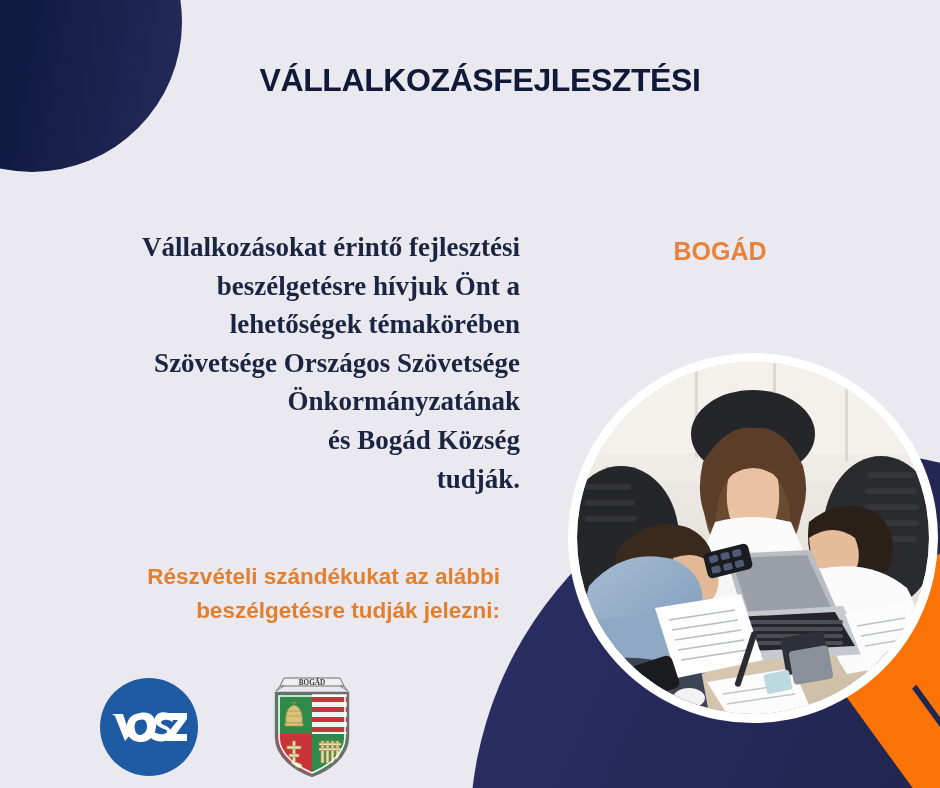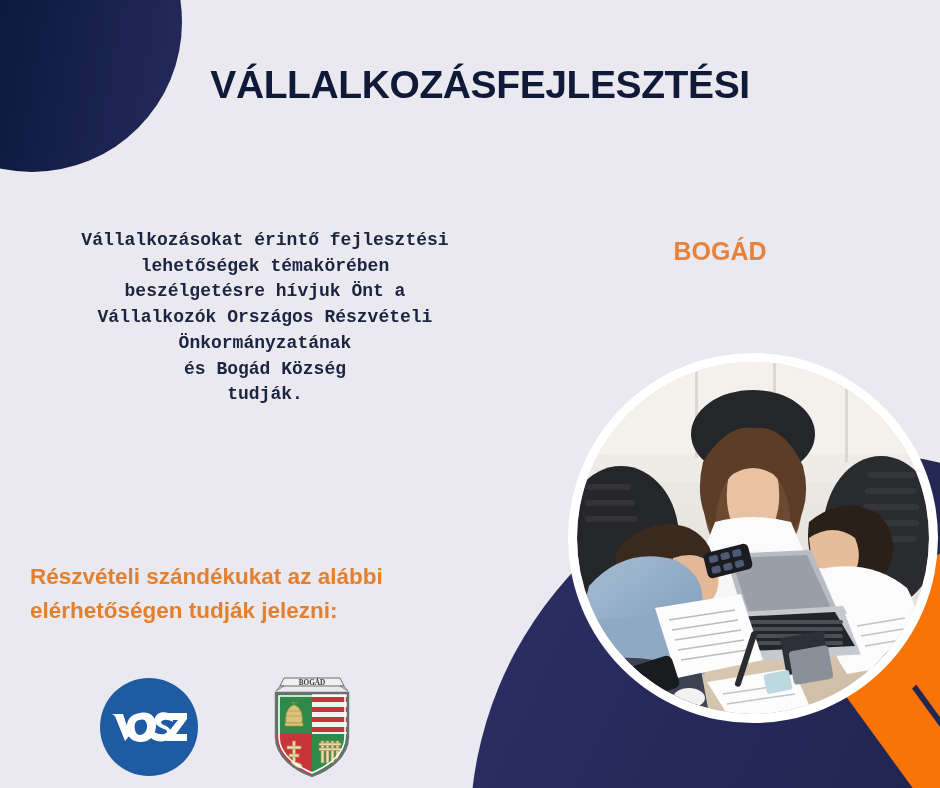--- a/index.html
+++ b/index.html
@@ -107,38 +107,38 @@
   
   .title {
     position: absolute;
     left: 150px;
     top: 60px;
     width: 660px;
     z-index: 5;
     text-align: center;
     color: #101a38;
     font-weight: 800;
-    font-size: 39px;
+    font-size: 32px;
     line-height: 1.28;
     letter-spacing: -0.4px;
     font-family: "Liberation Sans", sans-serif;
   }
 
   .body-text {
     position: absolute;
     left: 10px;
     top: 228px;
     width: 510px;
     z-index: 5;
-    text-align: center;
+    text-align: right;
     color: #1b2440;
     font-weight: 700;
-    font-size: 18px;
+    font-size: 27px;
     line-height: 1.43;
-    font-family: Liberation Mono, monospace;
+    font-family: Liberation Serif, serif;
   }
 
   .event-info {
     position: absolute;
     left: 505px;
     top: 234px;
     width: 430px;
     z-index: 5;
     text-align: center;
     color: #e8823a;
@@ -147,21 +147,21 @@
     line-height: 1.40;
     font-family: "Liberation Sans", sans-serif;
   }
 
   .contact {
     position: absolute;
     left: 30px;
     top: 560px;
     width: 470px;
     z-index: 5;
-    text-align: left;
+    text-align: right;
     color: #e2802f;
     font-weight: 700;
     font-size: 22.5px;
     line-height: 1.52;
     font-family: "Liberation Sans", sans-serif;
   }
 
   
   .logos {
     position: absolute;
@@ -323,35 +323,35 @@
 
   <div class="orange-bar orange-bar-long"></div>
   <div class="orange-bar orange-bar-short"></div>
 
   <div class="title">
     <div>VÁLLALKOZÁSFEJLESZTÉSI</div>
   </div>
 
   <div class="body-text">
     <div>Vállalkozásokat érintő fejlesztési</div>
+    <div>beszélgetésre hívjuk Önt a</div>
     <div>lehetőségek témakörében</div>
-    <div>beszélgetésre hívjuk Önt a</div>
-    <div>Vállalkozók Országos Részvételi</div>
+    <div>Szövetsége Országos Szövetsége</div>
     <div>Önkormányzatának</div>
     <div>és Bogád Község</div>
     <div>tudják.</div>
   </div>
 
   <div class="event-info">
     <div>BOGÁD</div>
   </div>
 
   <div class="contact">
     <div>Részvételi szándékukat az alábbi</div>
-    <div>elérhetőségen tudják jelezni:</div>
+    <div>beszélgetésre tudják jelezni:</div>
   </div>
 
   <div class="logos">
 
     <div class="vosz-logo">
       <svg width="78" height="40" viewBox="0 0 78 40" aria-hidden="true">
         <g fill="#ffffff">
 
           <path d="M2 7 L13 7 L20 28 L15 34 L5 9 Z"></path>
 

